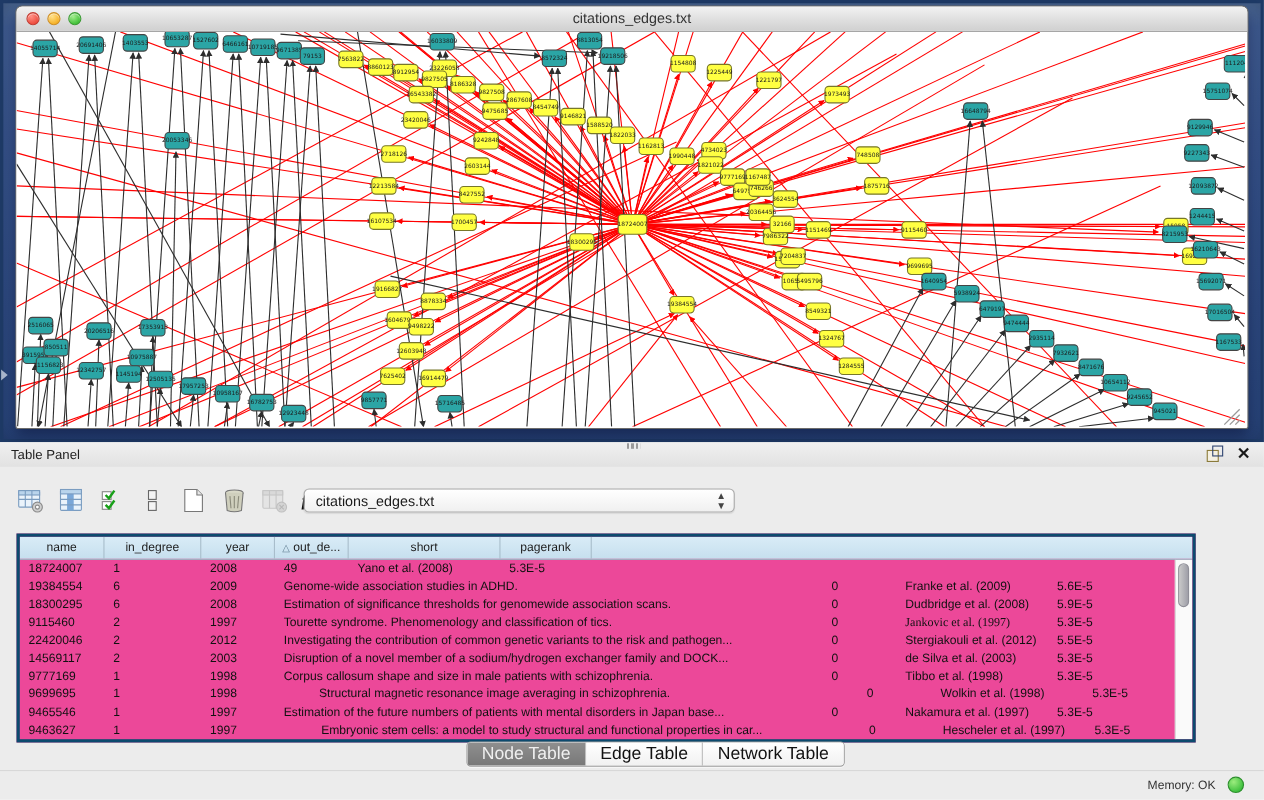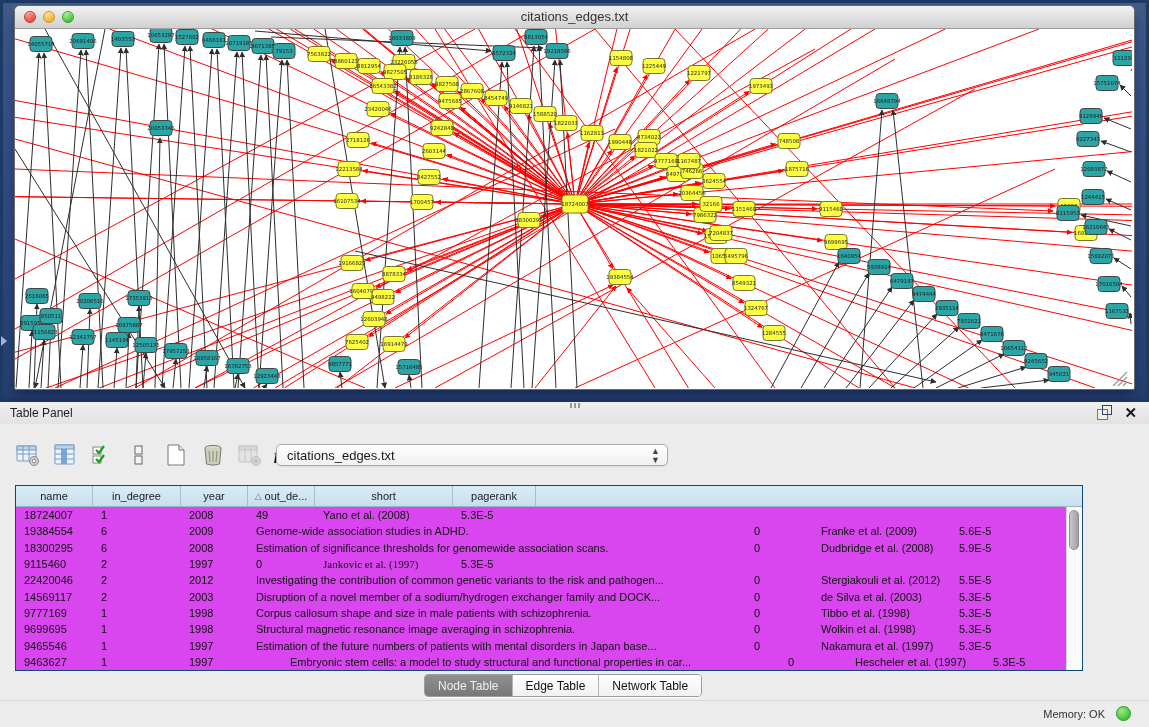--- a/index.html
+++ b/index.html
@@ -40,34 +40,34 @@
   .close-x{font-size:15px;font-weight:bold;color:#1a1a1a;line-height:15px;cursor:default;}
 
   .panel-body{position:absolute;left:0;top:424px;width:1149px;height:276px;background:#ececec;}
   .toolbar{position:absolute;left:14px;top:18px;height:30px;display:flex;align-items:center;gap:9px;}
   .tb-btn{width:28px;height:26px;display:flex;align-items:center;justify-content:center;}
   .combo{position:absolute;left:276px;top:20px;width:392px;height:22px;background:linear-gradient(180deg,#ffffff,#f0f0f0);
     border:1px solid #ababab;border-radius:5px;font-size:13px;color:#1a1a1a;display:flex;align-items:center;padding-left:10px;box-sizing:border-box;
     box-shadow:0 1px 1px rgba(0,0,0,.08);}
   .combo .arrows{position:absolute;right:7px;top:2px;font-size:9px;color:#444;line-height:9px;text-align:center;}
 
-  .tablewrap{position:absolute;left:15px;top:61px;width:1066px;height:184px;background:#d946ef;border:1px solid #0c4a6e;overflow:hidden;}
+  .tablewrap{position:absolute;left:15px;top:61px;width:1066px;height:184px;background:#ec4899;border:3px solid #0c4a6e;overflow:hidden;}
   .thead{display:flex;height:20px;background:linear-gradient(180deg,#d9ecf7,#c6dfee);border-bottom:1px solid #9fb4c2;}
   .th{font-size:11px;color:#1c1c1c;display:flex;align-items:center;justify-content:center;
     border-right:1px solid #a8bdcb;box-sizing:border-box;white-space:nowrap;overflow:hidden;}
   .th .sort{color:#5f7c90;margin-right:3px;font-size:9px;}
   .trow{display:flex;height:16.3px;align-items:center;}
   .td{font-size:11px;color:#111;padding-left:8px;box-sizing:border-box;white-space:nowrap;overflow:hidden;text-overflow:clip;}
   .vscroll{position:absolute;right:0;top:21px;bottom:0;width:15px;background:#fafafa;border-left:1px solid #d5d5d5;}
   .vthumb{position:absolute;left:2px;top:3px;width:10px;height:40px;border-radius:6px;
     background:linear-gradient(90deg,#c9c9c9,#9f9fa8);border:1px solid #8f8f98;box-sizing:border-box;}
 
   .tabs{position:absolute;left:424px;top:250px;height:21px;display:flex;border:1px solid #9c9c9c;border-radius:4px;overflow:hidden;background:#fff;
     box-shadow:0 1px 0 rgba(255,255,255,.7);}
-  .tab{font-size:12px;display:flex;align-items:center;justify-content:center;padding:0 13px;color:#111;
+  .tab{font-size:16px;display:flex;align-items:center;justify-content:center;padding:0 13px;color:#111;
     background:linear-gradient(180deg,#ffffff,#f1f1f1);border-right:1px solid #b5b5b5;}
   .tab:last-child{border-right:none;}
   .tab.selected{background:linear-gradient(180deg,#8f8f8f,#787878);color:#efefef;}
 
   .statusbar{position:absolute;left:0;top:700px;width:1149px;height:27px;background:#ececec;border-top:1px solid #d8d8d8;}
   .mem{position:absolute;right:44px;top:7px;font-size:11px;color:#333;}
   .memdot{position:absolute;right:18px;top:5px;width:15px;height:15px;border-radius:50%;
     background:radial-gradient(circle at 35% 30%,#9cec7e,#3dbf3d 75%);border:1px solid #2c8f2c;box-sizing:border-box;}
 </style>
 </head>
@@ -906,20 +906,21 @@
             <div class="td" style="width: 67px;">2008</div>
             <div class="td" style="width: 498px;">Estimation of significance thresholds for genomewide association scans.</div>
             <div class="td" style="width: 67px;">0</div>
             <div class="td" style="width: 138px;">Dudbridge et al. (2008)</div>
             <div class="td" style="width: 83px;">5.9E-5</div>
           </div>
           <div class="trow">
             <div class="td" style="width: 77px;">9115460</div>
             <div class="td" style="width: 88px;">2</div>
             <div class="td" style="width: 67px;">1997</div>
+            <div class="td" style="width: 498px;">Tourette syndrome. Phenomenology and classification of tics.</div>
             <div class="td" style="width: 67px;">0</div>
             <div class="td" style="width: 138px; font-family: Liberation Serif, serif;">Jankovic et al. (1997)</div>
             <div class="td" style="width: 83px;">5.3E-5</div>
           </div>
           <div class="trow">
             <div class="td" style="width: 77px;">22420046</div>
             <div class="td" style="width: 88px;">2</div>
             <div class="td" style="width: 67px;">2012</div>
             <div class="td" style="width: 498px;">Investigating the contribution of common genetic variants to the risk and pathogen...</div>
             <div class="td" style="width: 67px;">0</div>
@@ -941,21 +942,21 @@
             <div class="td" style="width: 67px;">1998</div>
             <div class="td" style="width: 498px;">Corpus callosum shape and size in male patients with schizophrenia.</div>
             <div class="td" style="width: 67px;">0</div>
             <div class="td" style="width: 138px;">Tibbo et al. (1998)</div>
             <div class="td" style="width: 83px;">5.3E-5</div>
           </div>
           <div class="trow">
             <div class="td" style="width: 77px;">9699695</div>
             <div class="td" style="width: 88px;">1</div>
             <div class="td" style="width: 67px;">1998</div>
-            <div class="td" style="width: 498px;">Structural magnetic resonance image averaging in schizophrenia.</div>
+            <div class="td" style="width: 498px; margin-left: 32px;">Structural magnetic resonance image averaging in schizophrenia.</div>
             <div class="td" style="width: 67px;">0</div>
             <div class="td" style="width: 138px;">Wolkin et al. (1998)</div>
             <div class="td" style="width: 83px;">5.3E-5</div>
           </div>
           <div class="trow">
             <div class="td" style="width: 77px;">9465546</div>
             <div class="td" style="width: 88px;">1</div>
             <div class="td" style="width: 67px;">1997</div>
             <div class="td" style="width: 498px;">Estimation of the future numbers of patients with mental disorders in Japan base...</div>
             <div class="td" style="width: 67px;">0</div>

